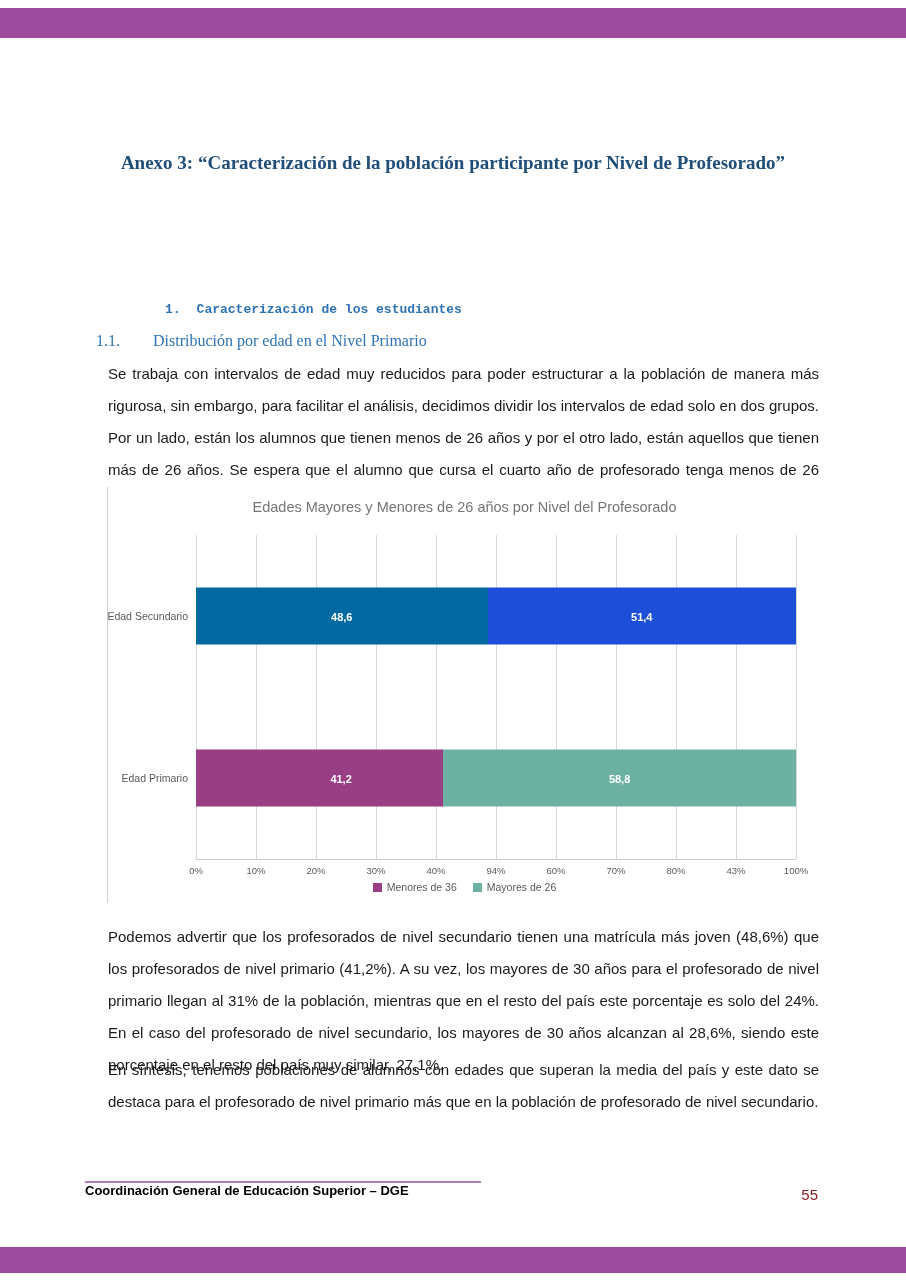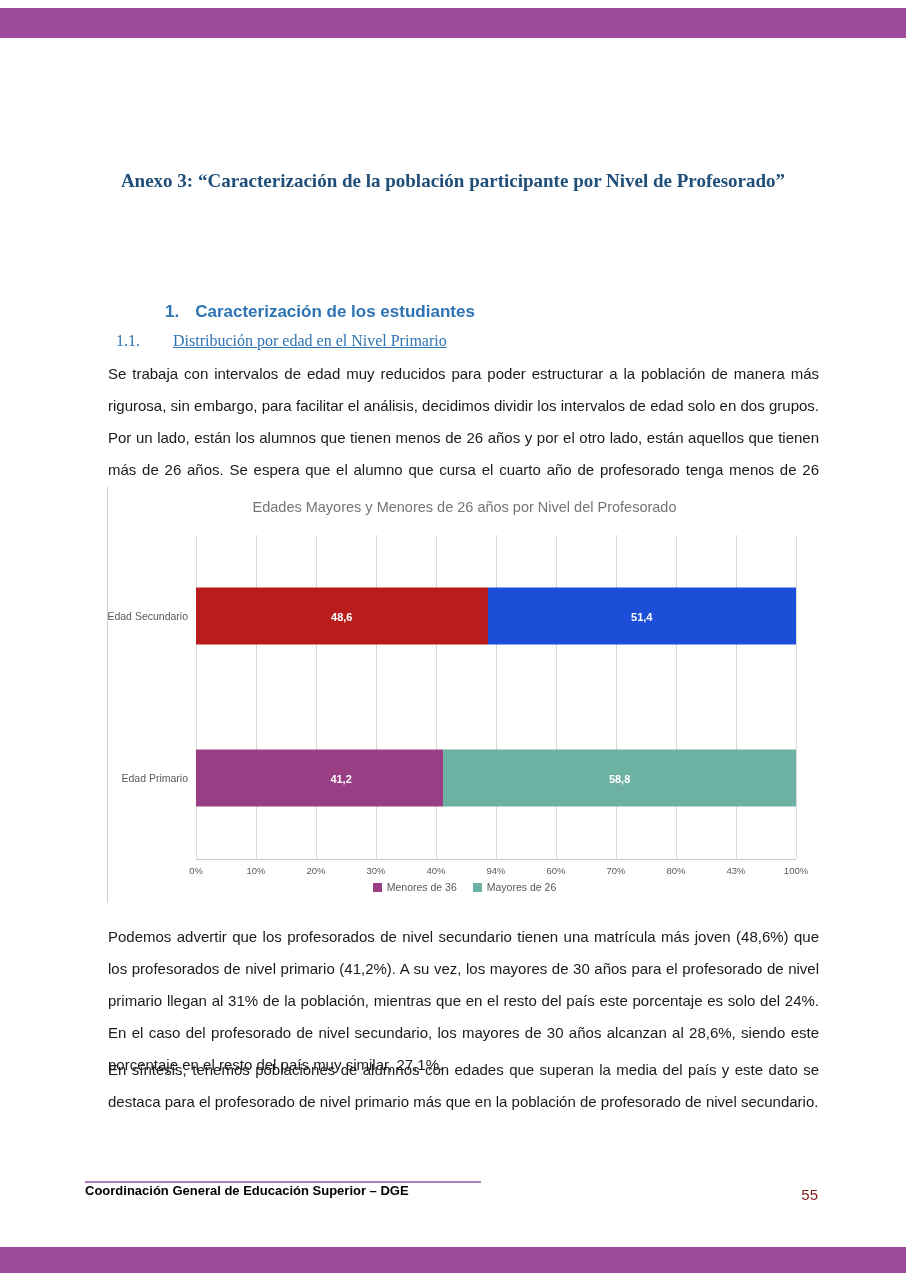--- a/index.html
+++ b/index.html
@@ -8,37 +8,37 @@
     background:#ffffff;
     font-family:"Liberation Sans", sans-serif;
     position:relative;
     overflow:hidden;
   }
   .accent-band { position:absolute; left:0; width:906px; background:#9d4b9d; }
   .accent-band.top { top:8px; height:30px; }
   .accent-band.bottom { top:1247px; height:26px; }
 
   .doc-title {
-    position:absolute; top:166px; left:98px; width:710px;
+    position:absolute; top:148px; left:98px; width:710px;
     font-family:"Liberation Serif", serif;
     font-size:19px; font-weight:bold; color:#1f4e79;
     text-align:center; line-height:30px;
   }
 
   .section-heading {
     position:absolute; top:302px; left:165px; width:650px;
-    font-family:Liberation Sans, sans-serif;
-    font-size:17px; font-weight:bold; color:#2e74b5;
+    font-family:Liberation Mono, monospace;
+    font-size:13px; font-weight:bold; color:#2e74b5;
   }
   .section-heading .sec-num { margin-right:16px; }
 
   .subsection-heading {
-    position:absolute; top:332px; left:116px; width:710px;
+    position:absolute; top:332px; left:96px; width:710px;
     font-family:"Liberation Serif", serif;
-    font-size:16px; font-weight:normal; color:#2e74b5;text-decoration:underline;
+    font-size:16px; font-weight:normal; color:#2e74b5;
   }
   .subsection-heading .sub-num { display:inline-block; width:57px; }
 
   .body-para {
     position:absolute; left:108px; width:711px;
     font-size:15px; color:#1a1a1a; text-align:justify; line-height:32px;
   }
   #para1 { top:358px; }
   #para2 { top:921px; }
   #para3 { top:1054px; }
@@ -131,21 +131,21 @@
       <div class="gridline" style="left: 60%;"></div>
       <div class="gridline" style="left: 50%;"></div>
       <div class="gridline" style="left: 40%;"></div>
       <div class="gridline" style="left: 30%;"></div>
       <div class="gridline" style="left: 20%;"></div>
       <div class="gridline" style="left: 10%;"></div>
       <div class="gridline" style="left: 0%;"></div>
     <div class="bar-row">
       <span class="cat-label">Edad Secundario</span>
       <div class="bar-stack">
-        <div class="bar-seg" style="width: 48.6%; background: #b91c1c;">48,6</div>
+        <div class="bar-seg" style="width: 48.6%; background: #0369a1;">48,6</div>
         <div class="bar-seg" style="width: 51.4%; background: #1d4ed8;">51,4</div>
       </div>
     </div>
     <div class="bar-row">
       <span class="cat-label">Edad Primario</span>
       <div class="bar-stack">
         <div class="bar-seg" style="width: 41.2%; background: rgb(153, 61, 132); padding-left: 43px;">41,2</div>
         <div class="bar-seg" style="width: 58.8%; background: rgb(108, 177, 161);">58,8</div>
       </div>
     </div>

